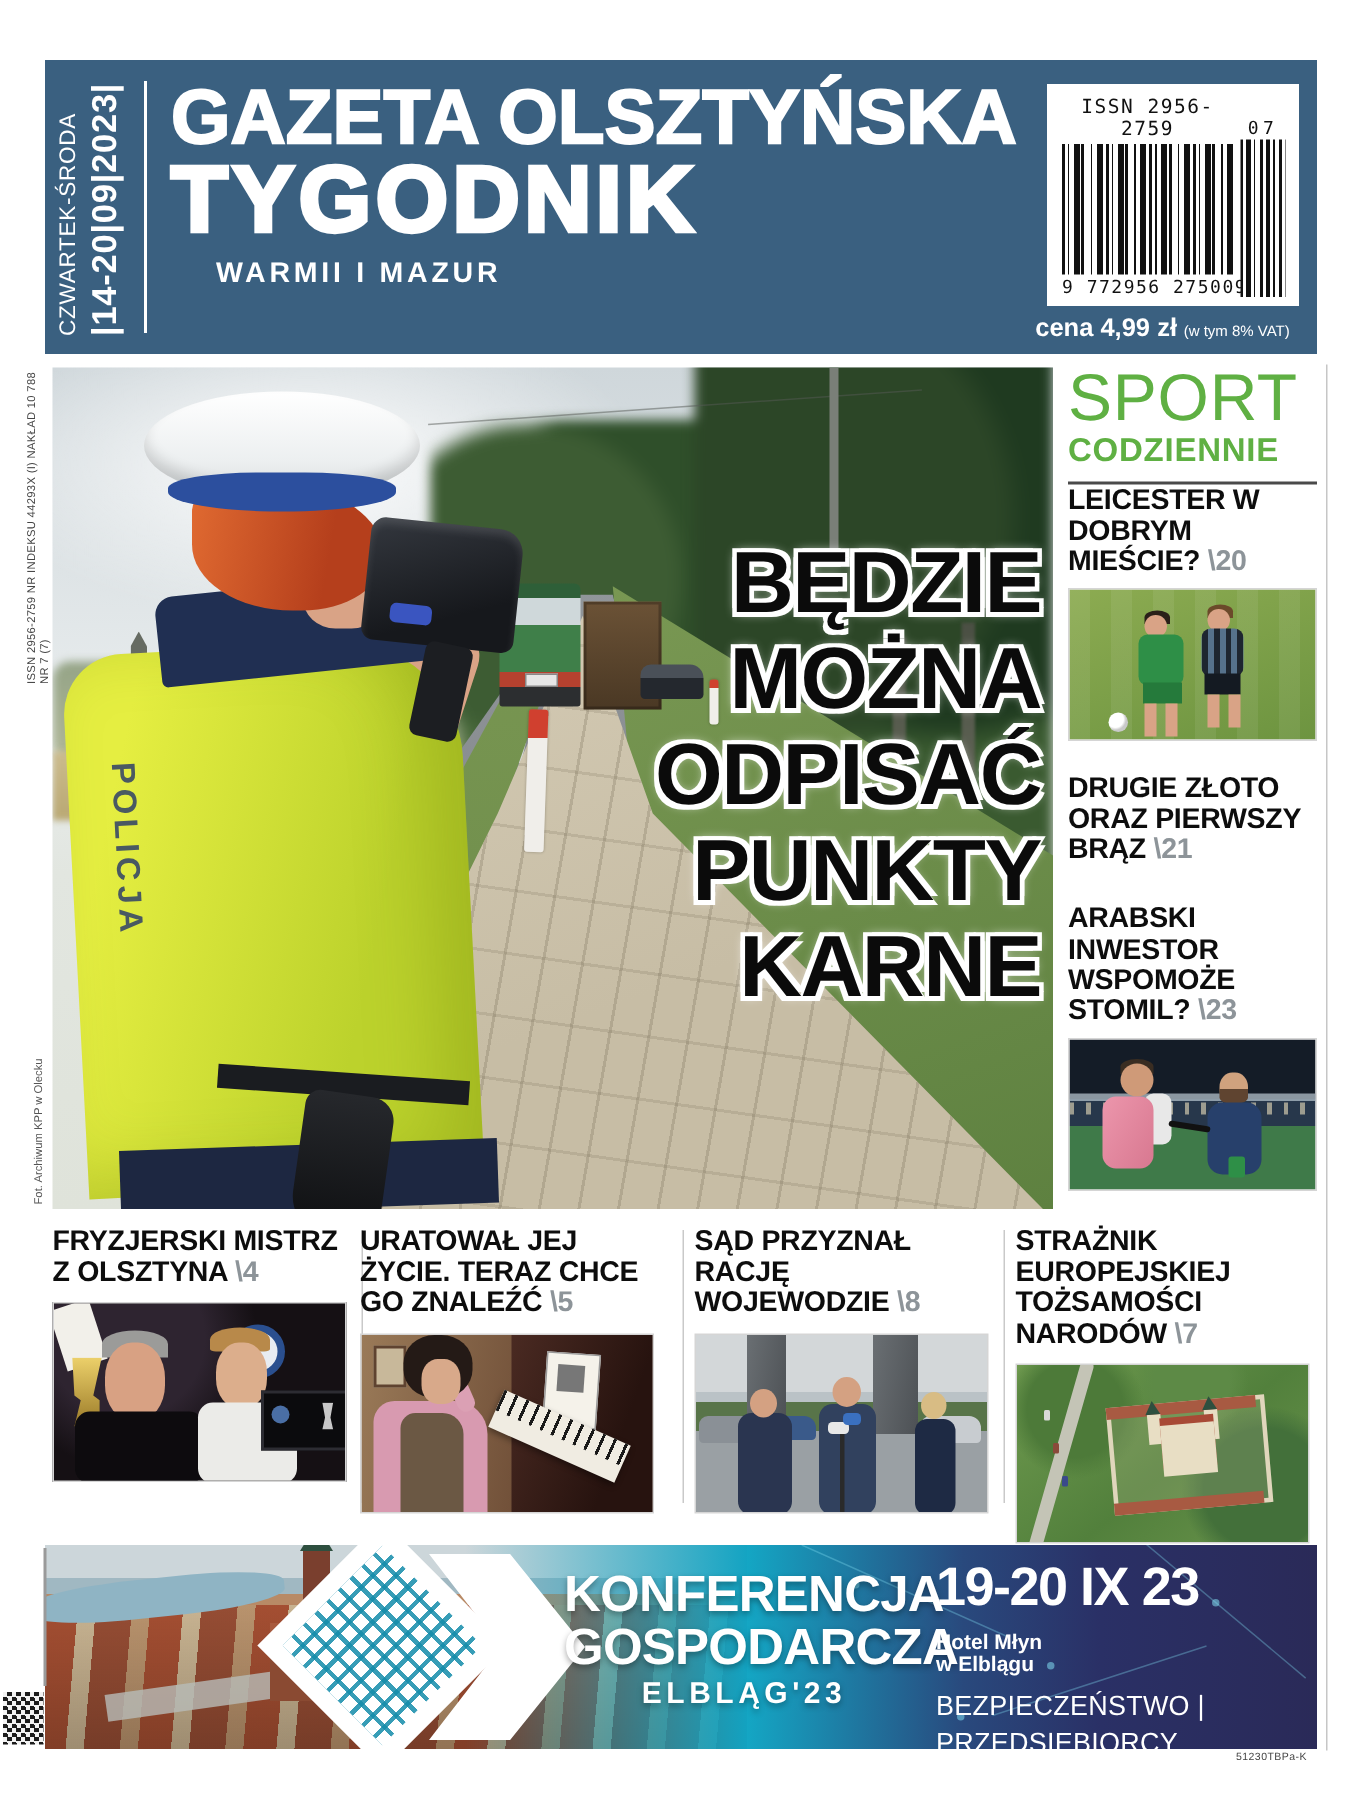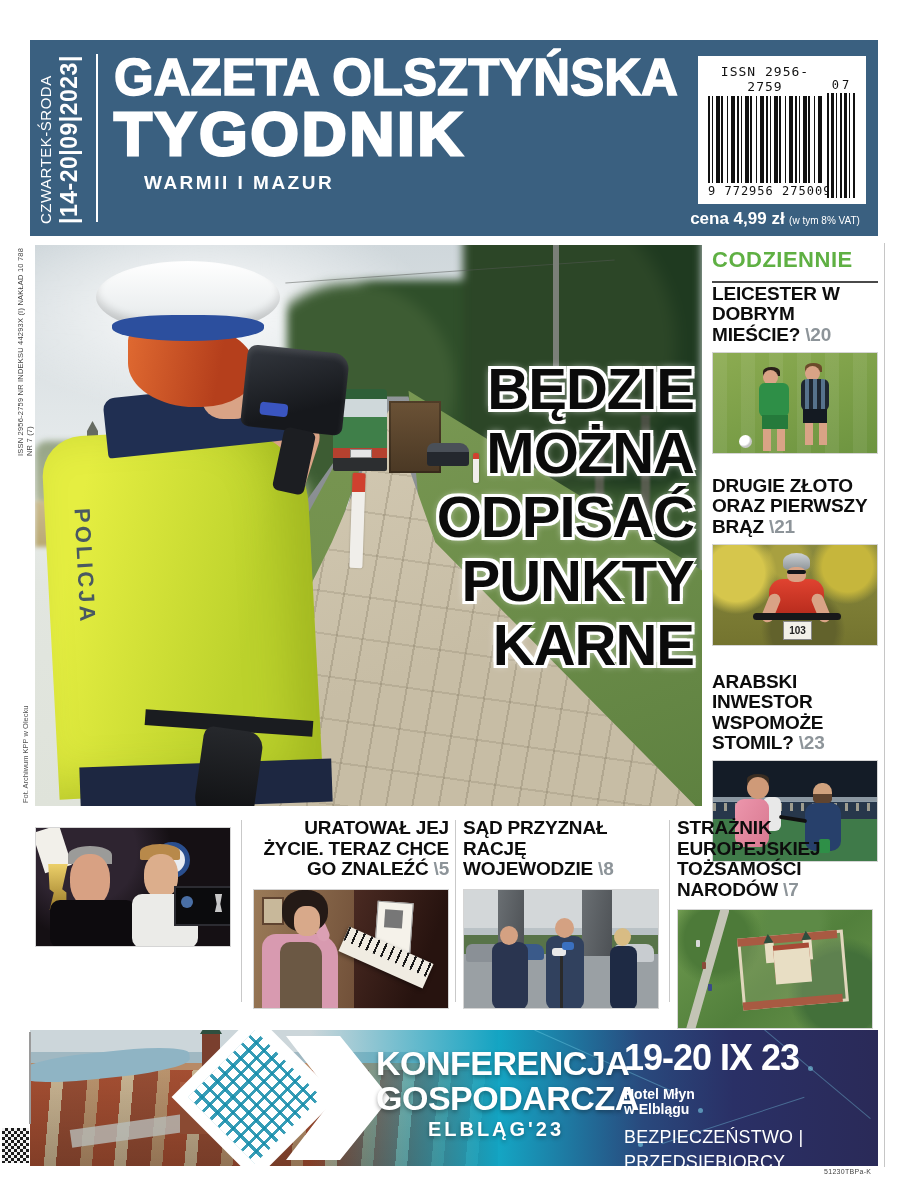--- a/index.html
+++ b/index.html
@@ -358,20 +358,21 @@
     <div class="headline">
       <span>BĘDZIE</span>
       <span>MOŻNA</span>
       <span>ODPISAĆ</span>
       <span>PUNKTY</span>
       <span>KARNE</span>
     </div>
   </div>
 
   <div class="sidebar">
+    <div class="sp-title">SPORT</div>
     <div class="sp-sub">CODZIENNIE</div>
     <div class="sp-rule"></div>
 
     <div class="sp-item1">
       <div class="sp-head">
         <span>LEICESTER W DOBRYM MIEŚCIE?</span>
         <span class="pagenum">\20</span>
       </div>
       <div class="sp-photo ph-football">
         <div class="abs" style="left:50px;top:14px;">
@@ -392,30 +393,20 @@
         <div class="abs fb-leg" style="left:106px;top:70px;"></div>
         <div class="abs fb-ball"></div>
       </div>
     </div>
 
     <div class="sp-item2">
       <div class="sp-head">
         <span>DRUGIE ZŁOTO ORAZ PIERWSZY BRĄZ</span>
         <span class="pagenum">\21</span>
       </div>
-      <div class="sp-photo ph-bike">
-        <div class="abs bk-jersey"></div>
-        <div class="abs bk-arm" style="left:52px;top:48px;transform:rotate(22deg);"></div>
-        <div class="abs bk-arm" style="left:102px;top:48px;transform:rotate(-22deg);"></div>
-        <div class="abs bk-helmet"></div>
-        <div class="abs bk-face"></div>
-        <div class="abs bk-glasses"></div>
-        <div class="abs bk-bar"></div>
-        <div class="abs bk-plate">103</div>
-      </div>
     </div>
 
     <div class="sp-item3">
       <div class="sp-head">
         <span>ARABSKI INWESTOR WSPOMOŻE STOMIL?</span>
         <span class="pagenum">\23</span>
       </div>
       <div class="sp-photo ph-stadium">
         <div class="abs st-roof"></div>
         <div class="abs st-lights"></div>
@@ -431,38 +422,42 @@
       </div>
     </div>
   </div>
 
   <div class="teasers">
     <div class="tz-div" style="left:206px;"></div>
     <div class="tz-div" style="left:420px;"></div>
     <div class="tz-div" style="left:634px;"></div>
 
     <div class="tz-col" style="left:0;">
+      <div class="tz-head">
+        <span>FRYZJERSKI MISTRZ Z OLSZTYNA</span>
+        <span class="pagenum">\4</span>
+      </div>
       <div class="tz-photo ph-selfie">
         <div class="abs sf-paper"></div>
         <div class="abs sf-cup"></div>
         <div class="abs sf-hairL"></div>
         <div class="abs sf-faceL"></div>
         <div class="abs sf-bodyL"></div>
         <div class="abs sf-ring"></div>
         <div class="abs sf-hairR"></div>
         <div class="abs sf-faceR"></div>
         <div class="abs sf-shirtR"></div>
         <div class="abs sf-plaque">
           <div class="sf-embl"></div>
           <div class="sf-mini"></div>
         </div>
       </div>
     </div>
 
-    <div class="tz-col" style="left:218px;text-align:right;">
+    <div class="tz-col" style="left:205px;">
       <div class="tz-head">
         <span>URATOWAŁ JEJ ŻYCIE. TERAZ CHCE GO ZNALEŹĆ</span>
         <span class="pagenum">\5</span>
       </div>
       <div class="tz-photo ph-piano">
         <div class="abs pi-frame"></div>
         <div class="abs pi-body"></div>
         <div class="abs pi-sheet"></div>
         <div class="abs pi-keys"></div>
         <div class="abs pi-body2"></div>

